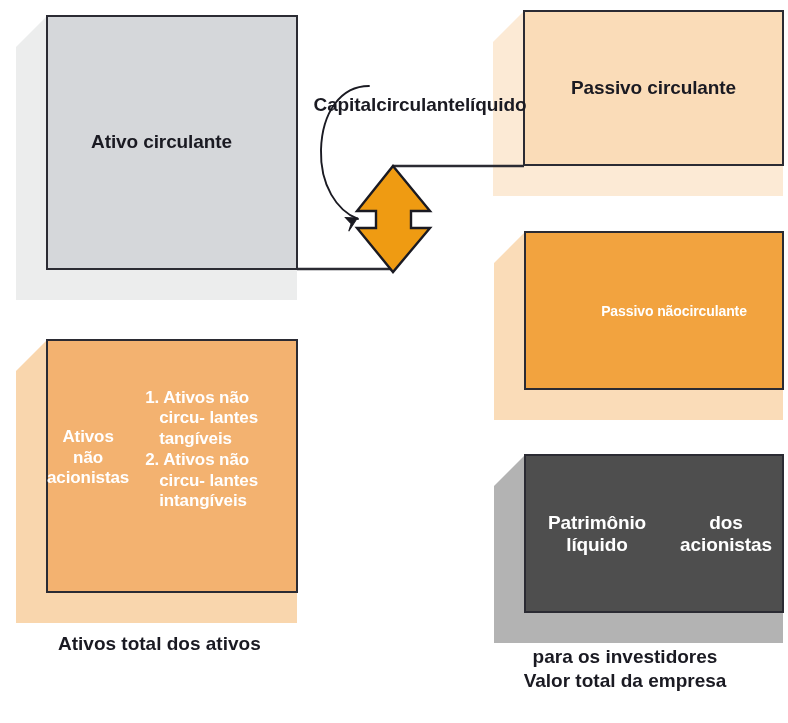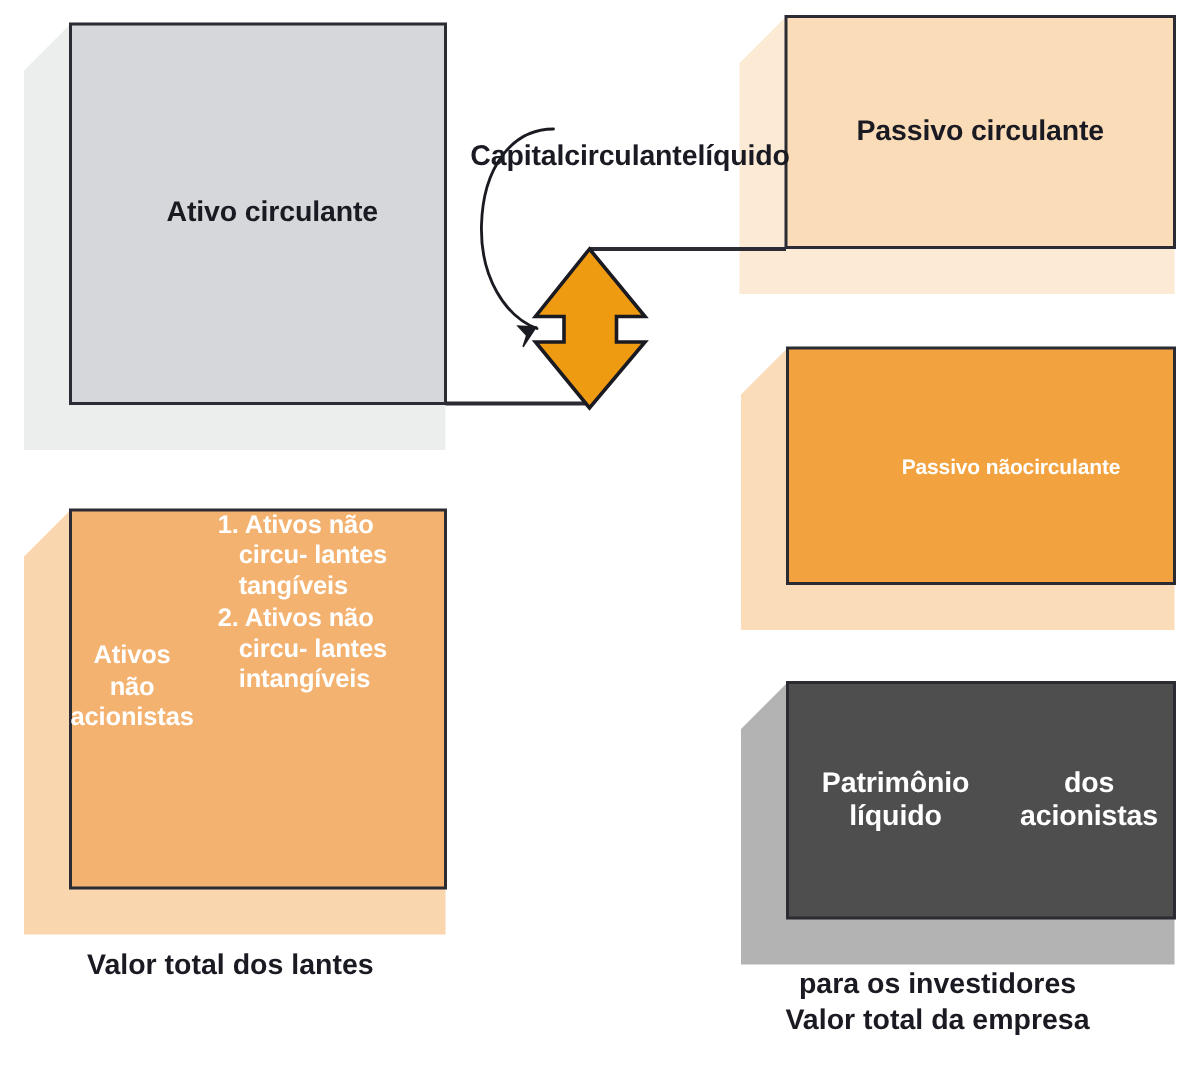--- a/index.html
+++ b/index.html
@@ -37,21 +37,21 @@
     font-weight: bold;
     line-height: 1.18;
     letter-spacing: -0.1px;
     pointer-events: none;
   }
   .lbl-dark   { color: #1a1a22; border-radius: 30px; }
   .lbl-white  { color: #ffffff; }
 
   
   #label-ativo-circulante {
-    left: 56px; top: 16px; width: 251px; height: 253px;
+    left: 36px; top: 16px; width: 251px; height: 253px;
     font-size: 19px;
   }
   #label-passivo-circulante {
     left: 524px; top: 11px; width: 259px; height: 155px;
     font-size: 19px;
   }
   #label-passivo-nao-circulante {
     left: 525px; top: 232px; width: 298px; height: 158px;
     font-size: 14px;
   }
@@ -71,20 +71,21 @@
     text-align: center;
     margin-bottom: 16px;
     line-height: 1.22;
   }
   #label-ativos-nao-circulantes .list {
     align-self: stretch;
     padding-left: 16px;
     padding-right: 6px;
     text-align: left;
     line-height: 1.2;
+    margin-top: 48px;
   }
   #label-ativos-nao-circulantes .list .item {
     display: block;
     text-indent: -14px;
     margin-left: 14px;
     margin-bottom: 1px;
   }
 
   
   #label-ccl {
@@ -200,21 +201,21 @@
     <span>dos acionistas</span>
   </div>
 
   <div class="box-label" id="label-ccl">
     <span>Capital</span>
     <span>circulante</span>
     <span>líquido</span>
   </div>
 
   <div class="caption" id="caption-ativos">
-    <span>Valor total dos lantes</span>
+    <span>Ativos total dos ativos</span>
   </div>
 
   <div class="caption" id="caption-empresa">
     <div>para os investidores</div>
     <div>Valor total da empresa</div>
   </div>
 
 </div>
 
 </body></html>

